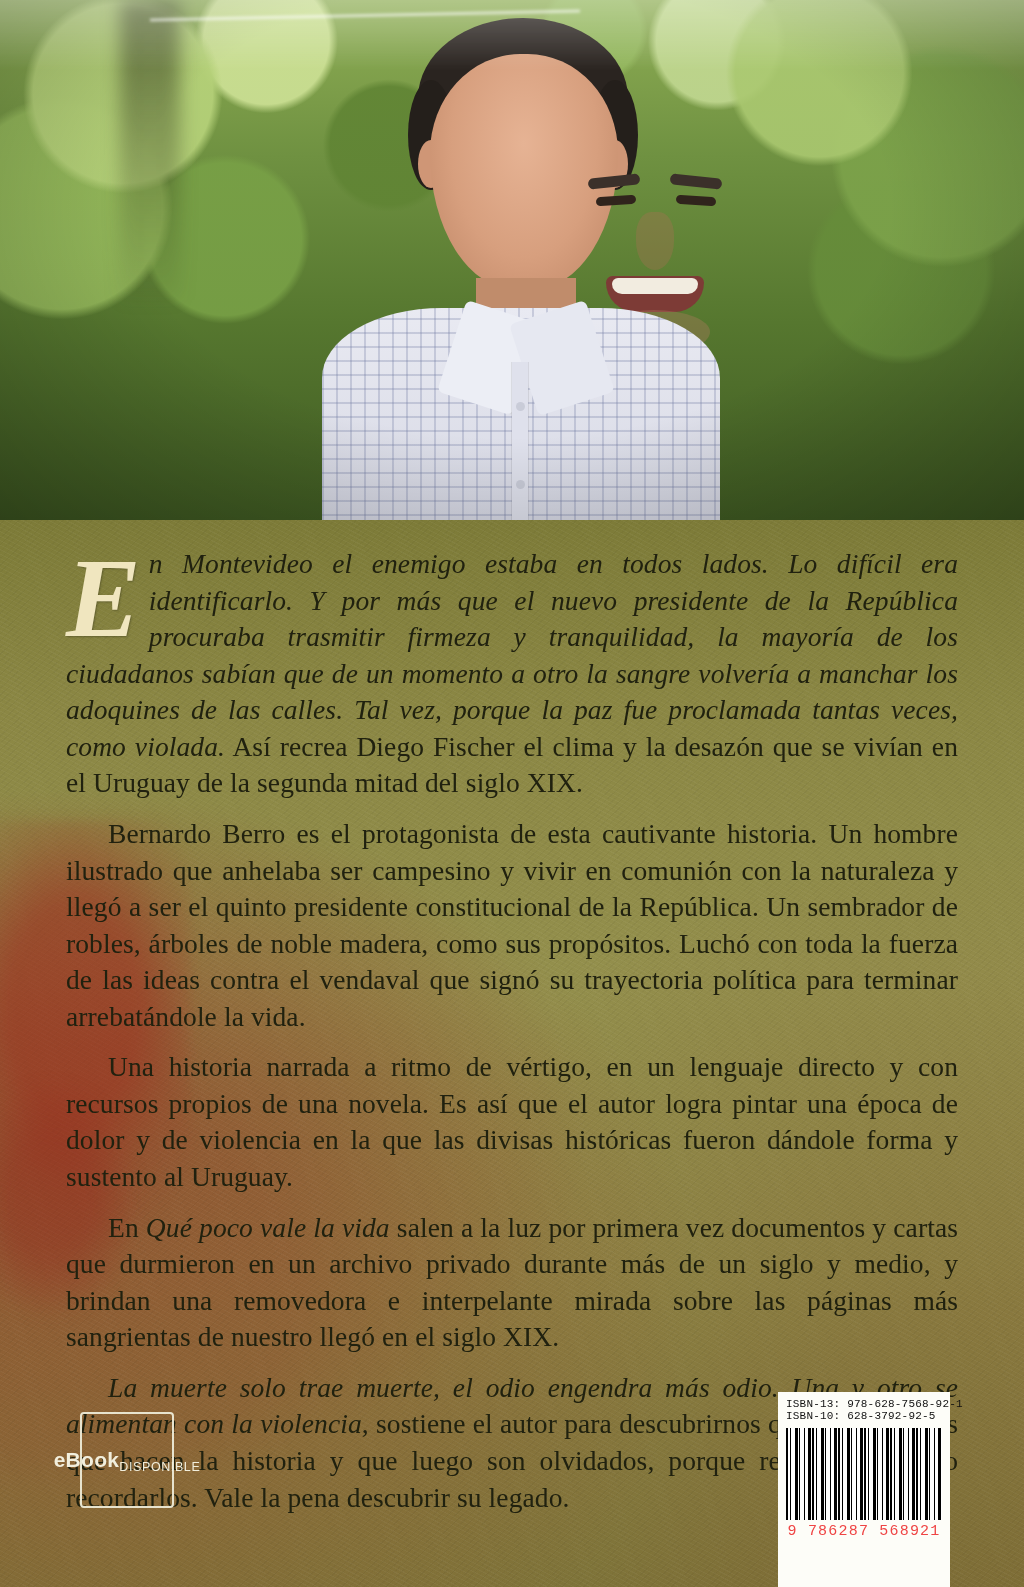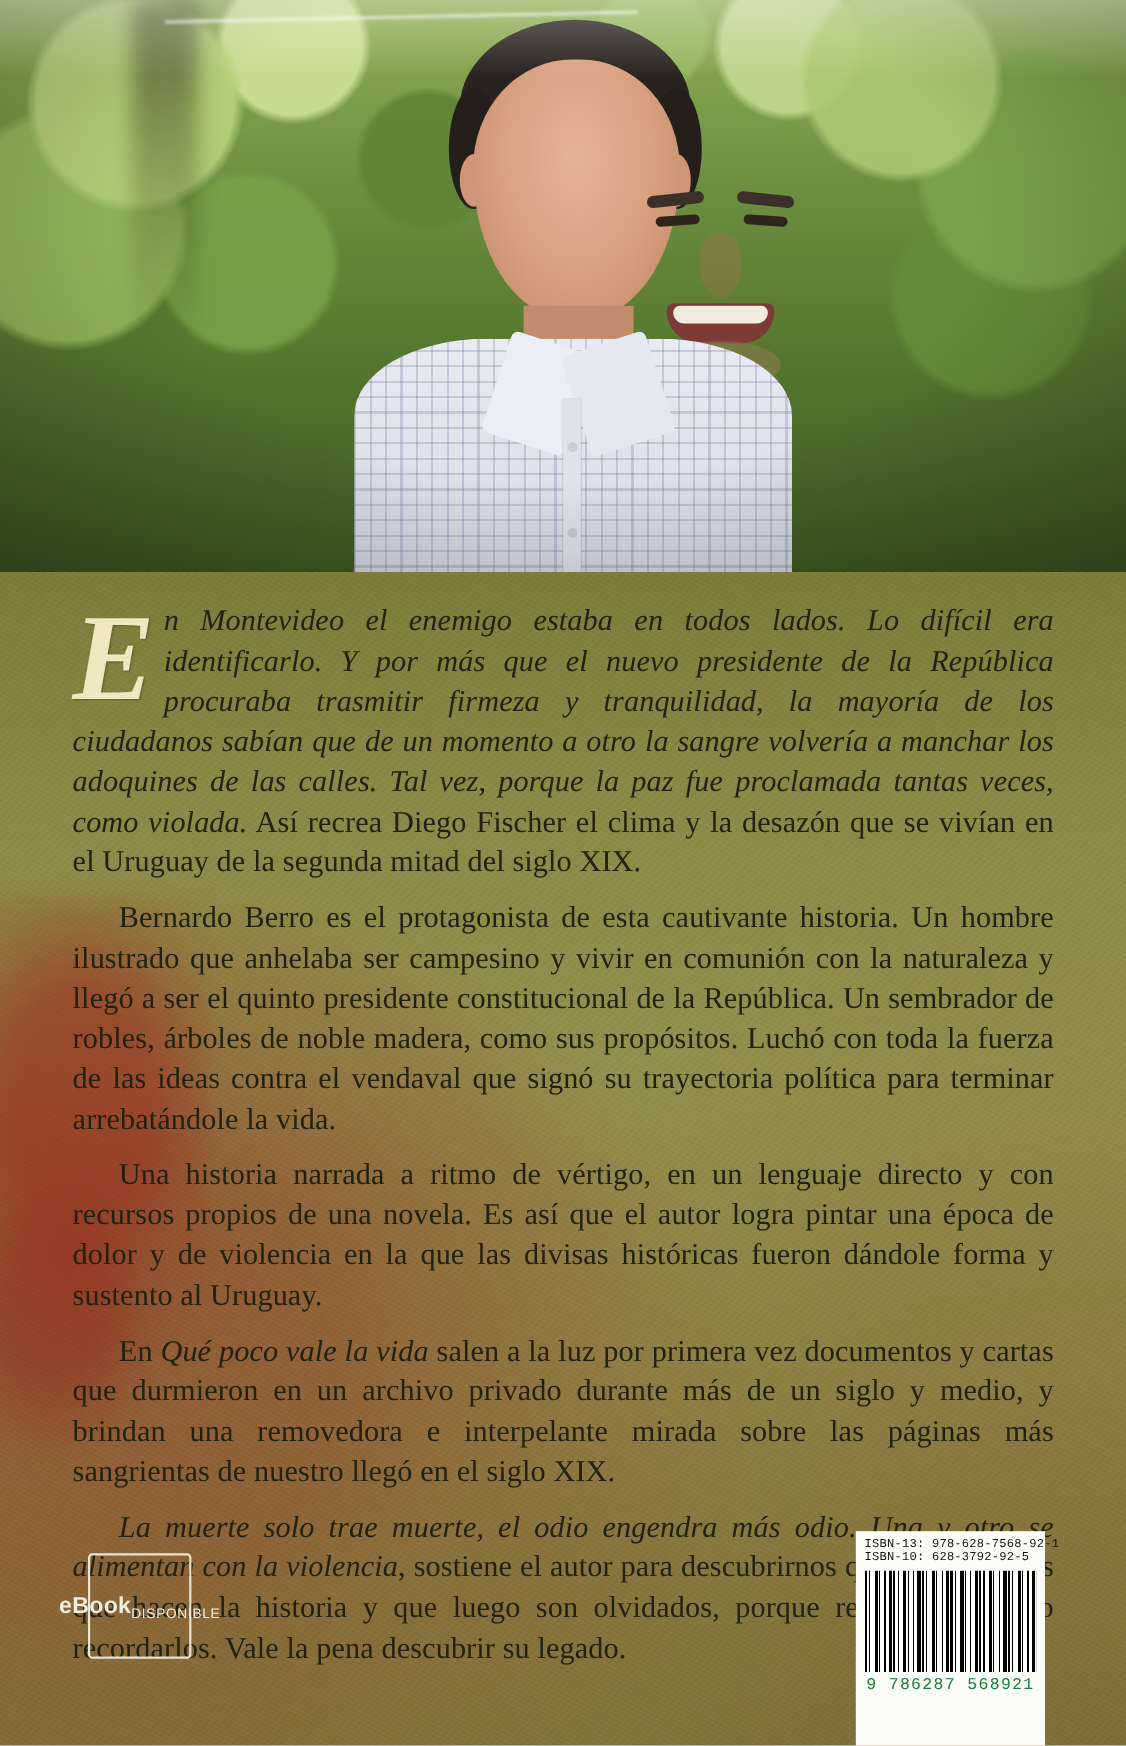--- a/index.html
+++ b/index.html
@@ -217,21 +217,21 @@
   .bars {
     margin-top: 6px;
     height: 92px;
     background-image: repeating-linear-gradient(90deg,
       #000 0 2px, #fff 2px 4px, #000 4px 5px, #fff 5px 9px,
       #000 9px 12px, #fff 12px 13px, #000 13px 14px, #fff 14px 18px,
       #000 18px 19px, #fff 19px 22px, #000 22px 25px, #fff 25px 26px);
   }
   .barnum {
     margin-top: 3px;
-    font-size: 15px; color:#15803d; letter-spacing: 1.2px;
+    font-size: 15px; color:#ef4444; letter-spacing: 1.2px;
     text-align:center;
   }
 </style>
 </head>
 <body>
 
 <div id="page">
 
   <div class="photo">
     <div class="foliage"></div>

